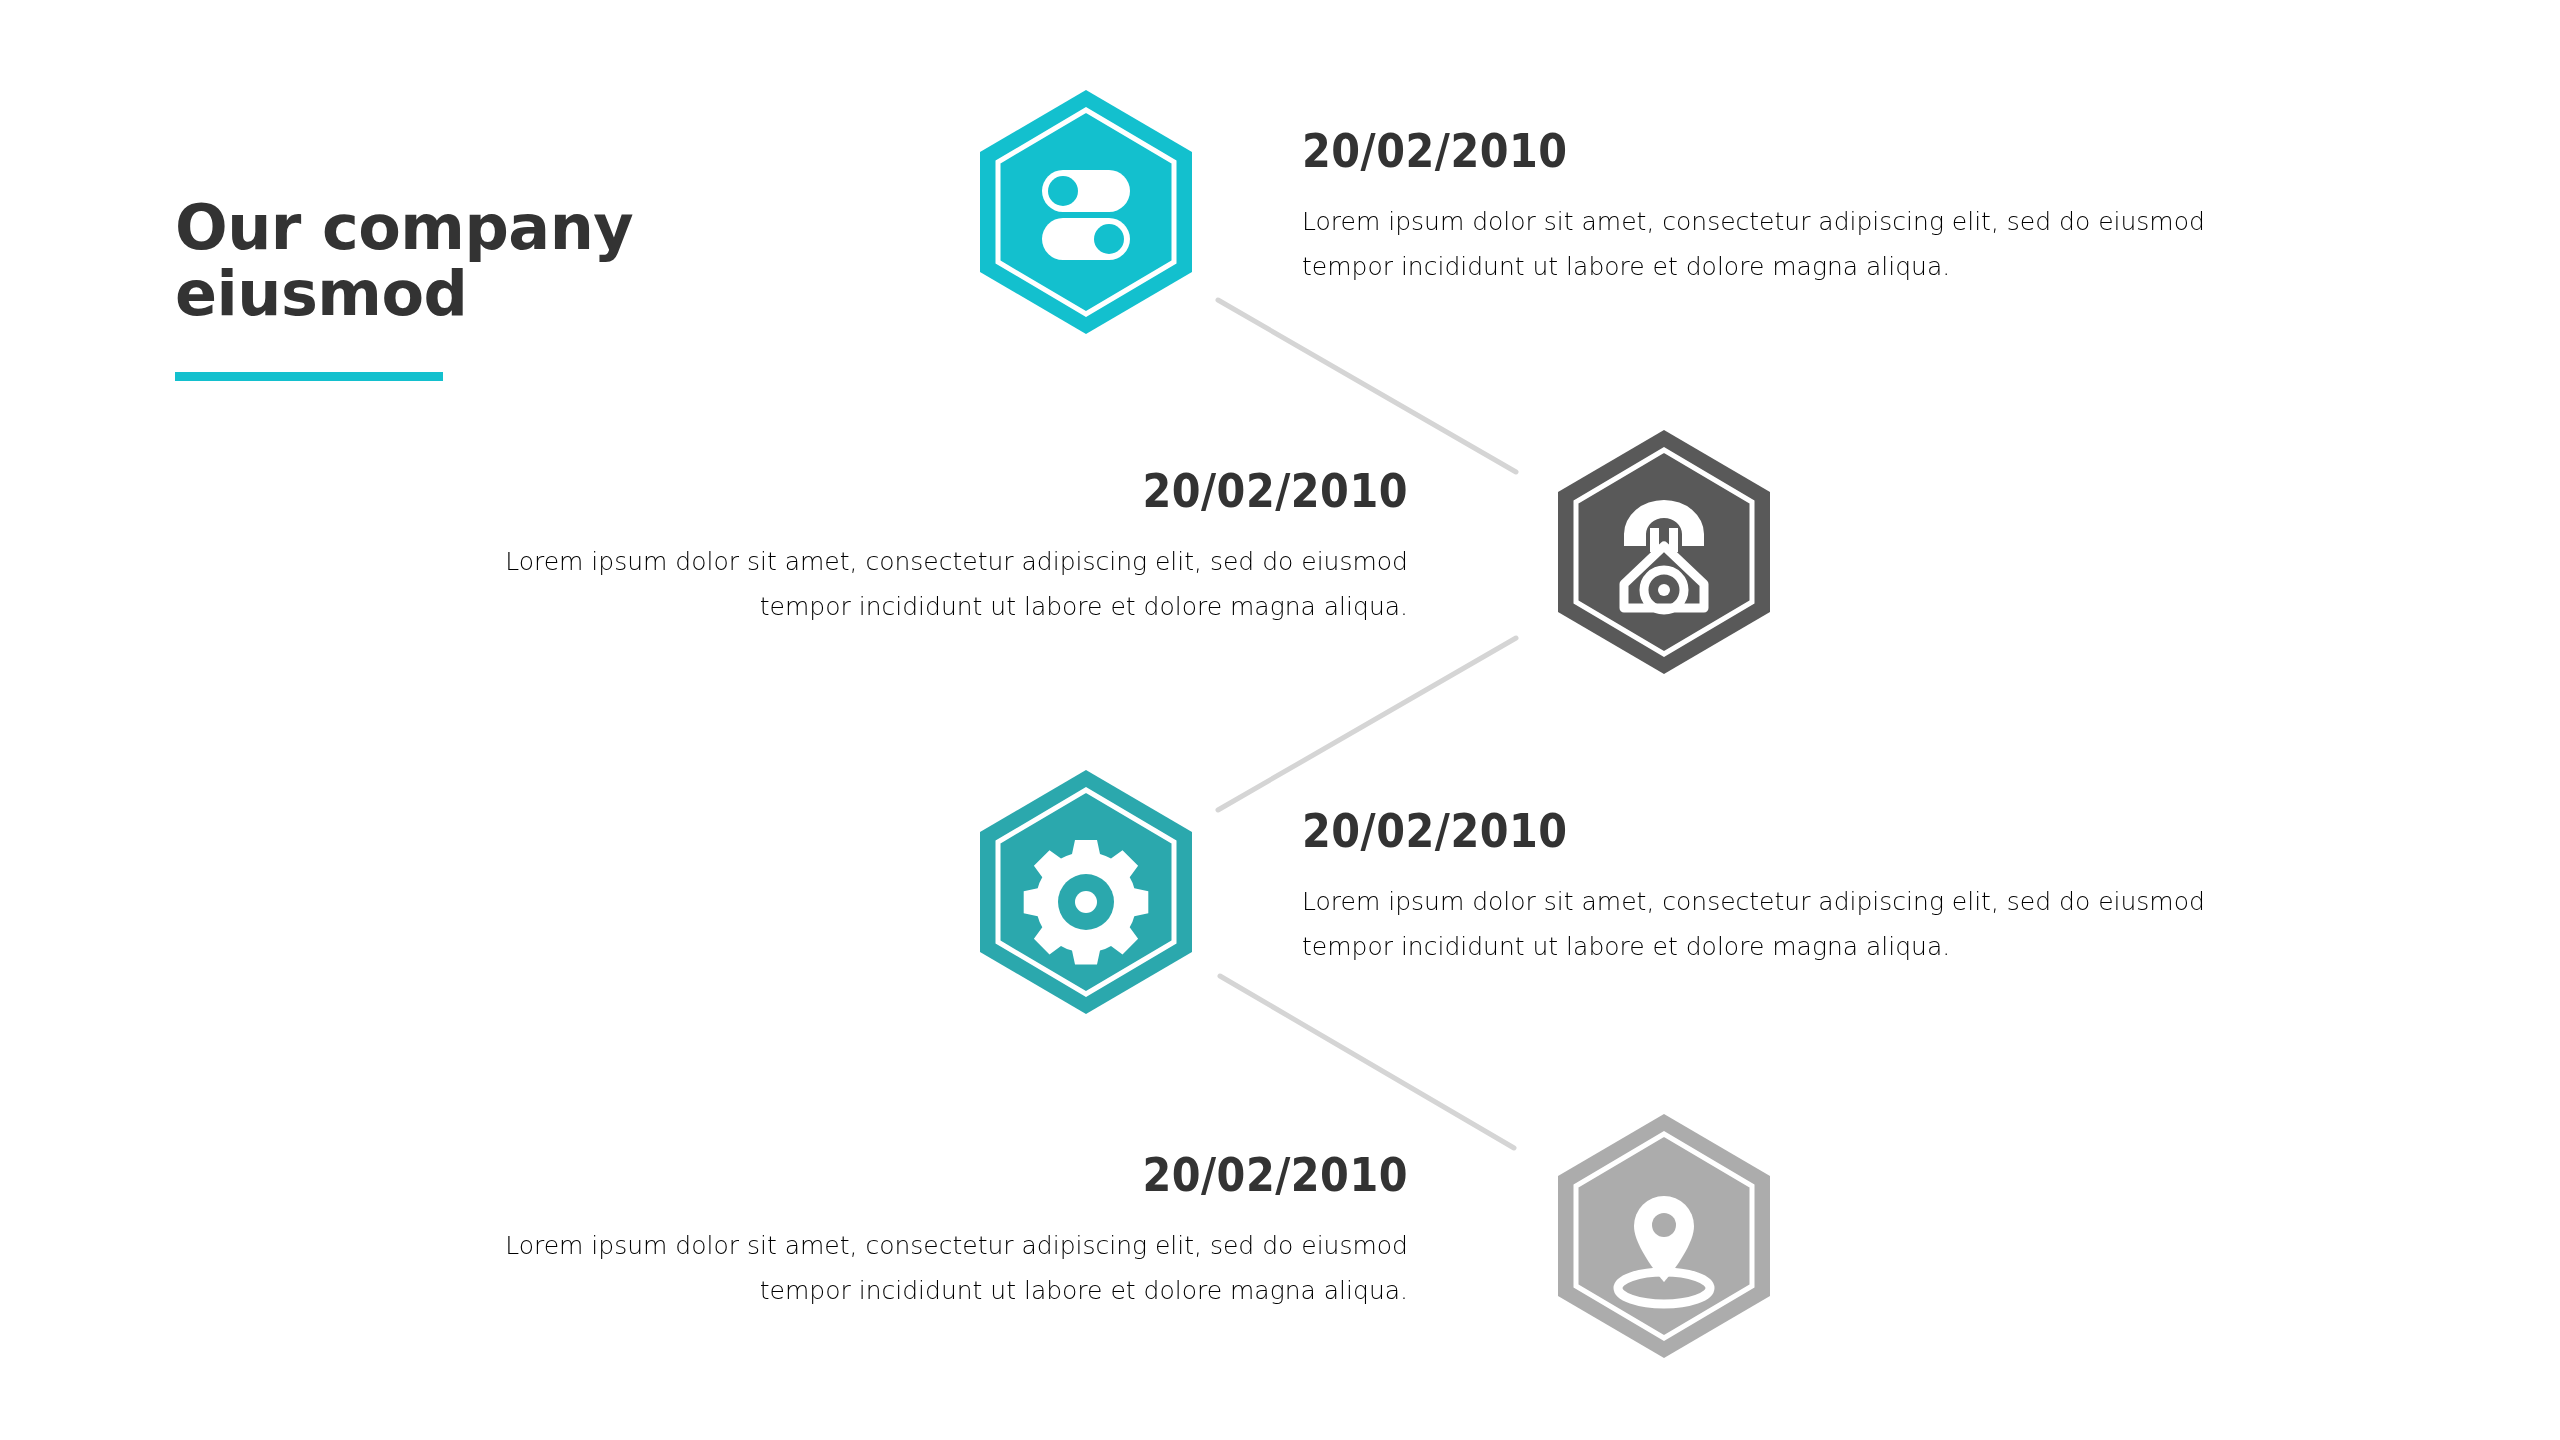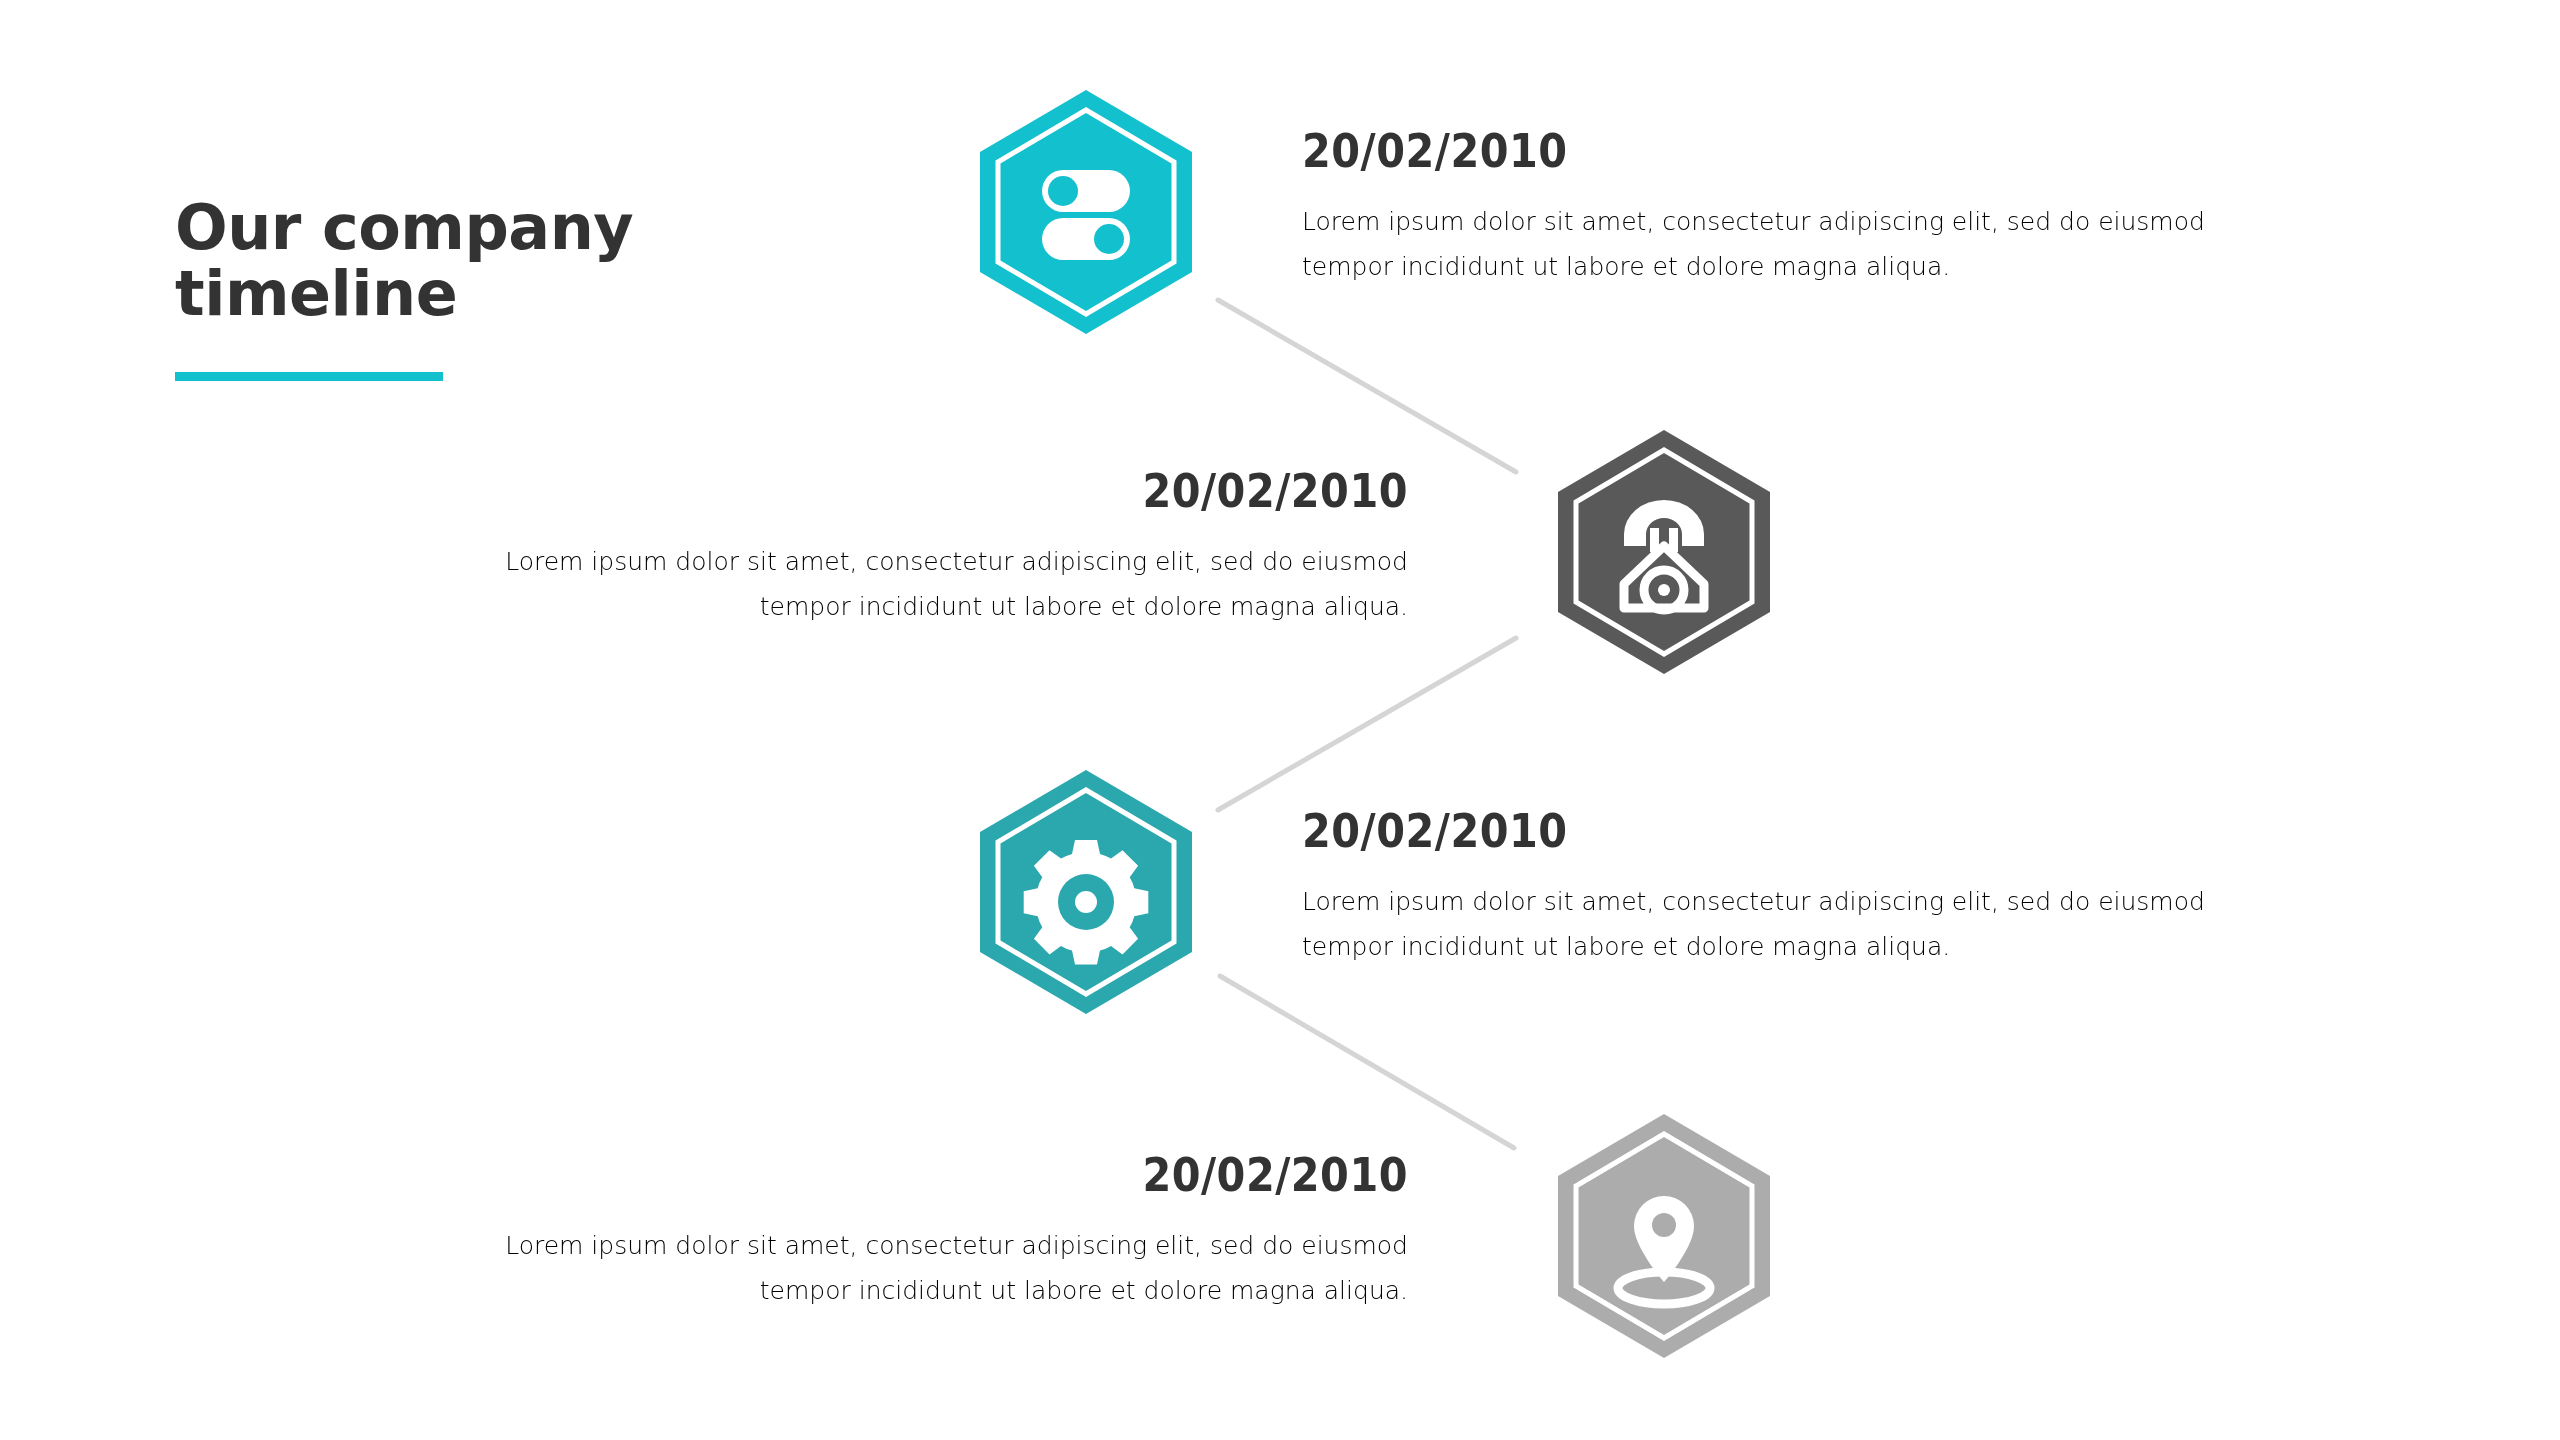--- a/index.html
+++ b/index.html
@@ -114,21 +114,21 @@
   #item-4 .hex    { left: 1556px; top: 1112px;}
   #item-4 .tl-text{ left: 488px;  top: 1152px;}
 </style>
 </head>
 <body>
 
 <div id="slide">
 
   <div id="title-block">
     <h1 class="slide-title">Our company
-timeline</h1>
+eiusmod</h1>
     <div class="title-rule"></div>
   </div>
 
   <svg id="connectors" viewBox="0 0 2560 1440" xmlns="http://www.w3.org/2000/svg">
     <line x1="1218" y1="300" x2="1516" y2="472" stroke="#d5d5d5" stroke-width="5" stroke-linecap="round"></line>
     <line x1="1218" y1="810" x2="1516" y2="638" stroke="#d5d5d5" stroke-width="5" stroke-linecap="round"></line>
     <line x1="1220" y1="976" x2="1514" y2="1148" stroke="#d5d5d5" stroke-width="5" stroke-linecap="round"></line>
   </svg>
 
   <div class="tl-item" id="item-1">

